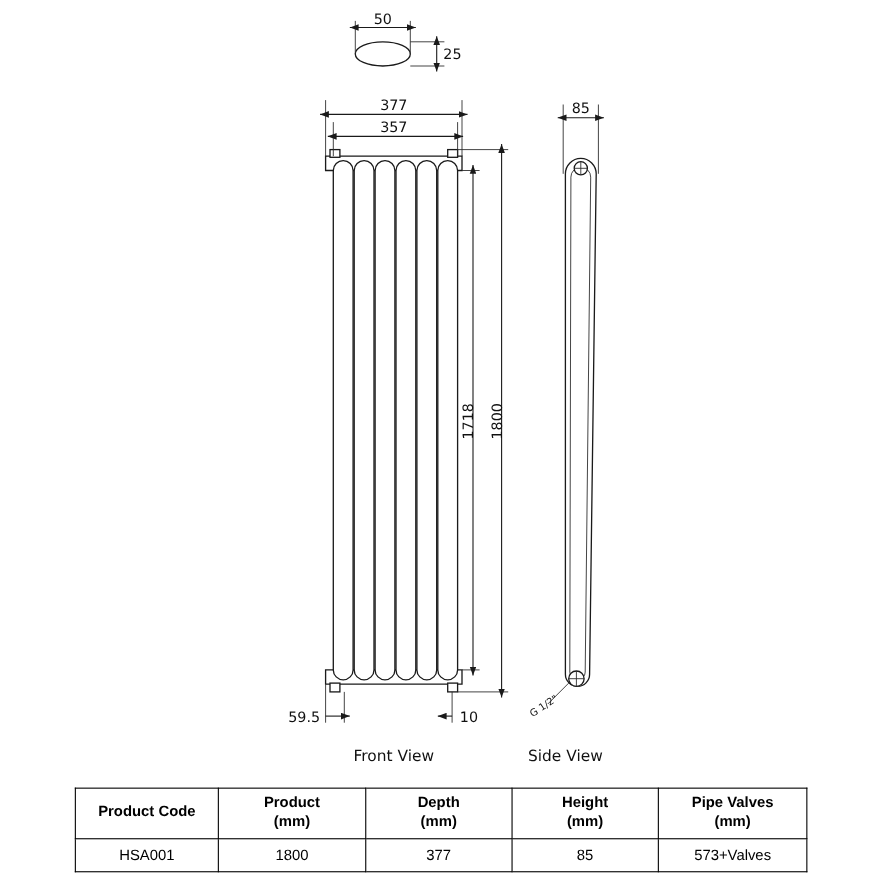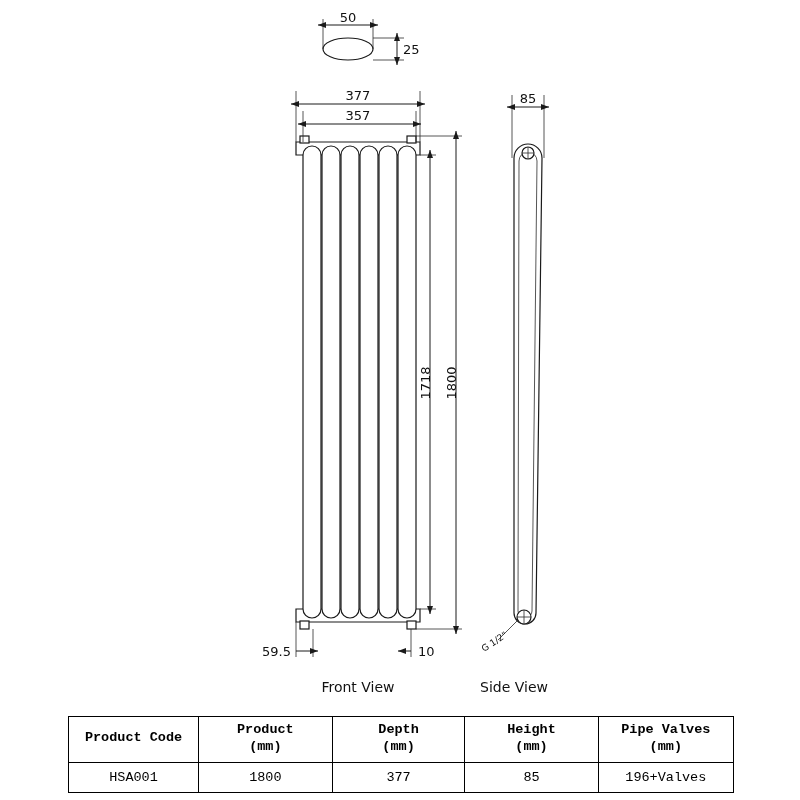--- a/index.html
+++ b/index.html
@@ -56,21 +56,21 @@
     stroke: #1a1a1a;
     stroke-width: 1.2;
     fill: #ffffff;
   }
   .spec-table {
     position: absolute;
     left: 68px;
     top: 705px;
     width: 666px;
     border-collapse: collapse;
-    font-family: Liberation Mono, monospace;
+    font-family: Liberation Sans, sans-serif;
   }
   .spec-table th, .spec-table td {
     border: 1px solid #000000;
     text-align: center;
     font-size: 13.5px;
     color: #000000;
   }
   .spec-table th {
     font-weight: bold;
     padding: 5px 2px 6px 2px;
@@ -217,18 +217,18 @@
           <span>(mm)</span>
         </th>
       </tr>
     </thead>
     <tbody>
       <tr>
         <td>HSA001</td>
         <td>1800</td>
         <td>377</td>
         <td>85</td>
-        <td>196+Valves</td>
+        <td>573+Valves</td>
       </tr>
     </tbody>
   </table>
 
 </div>
 
 </body></html>

